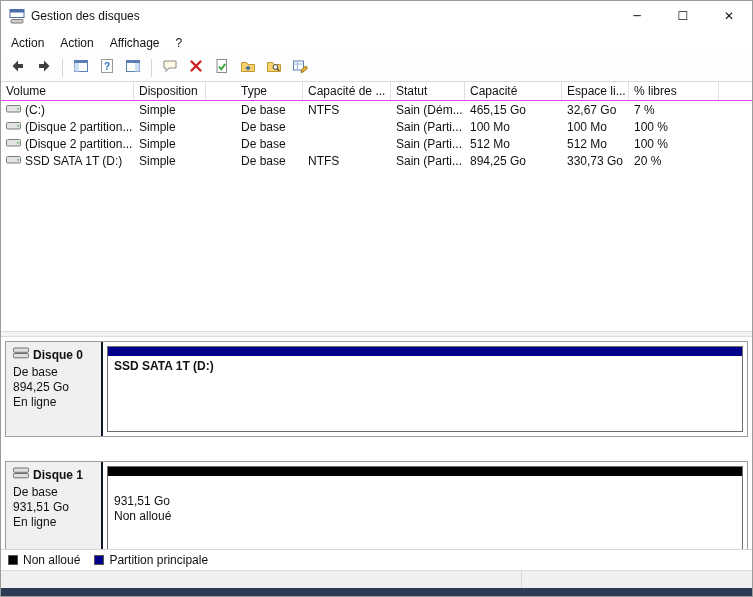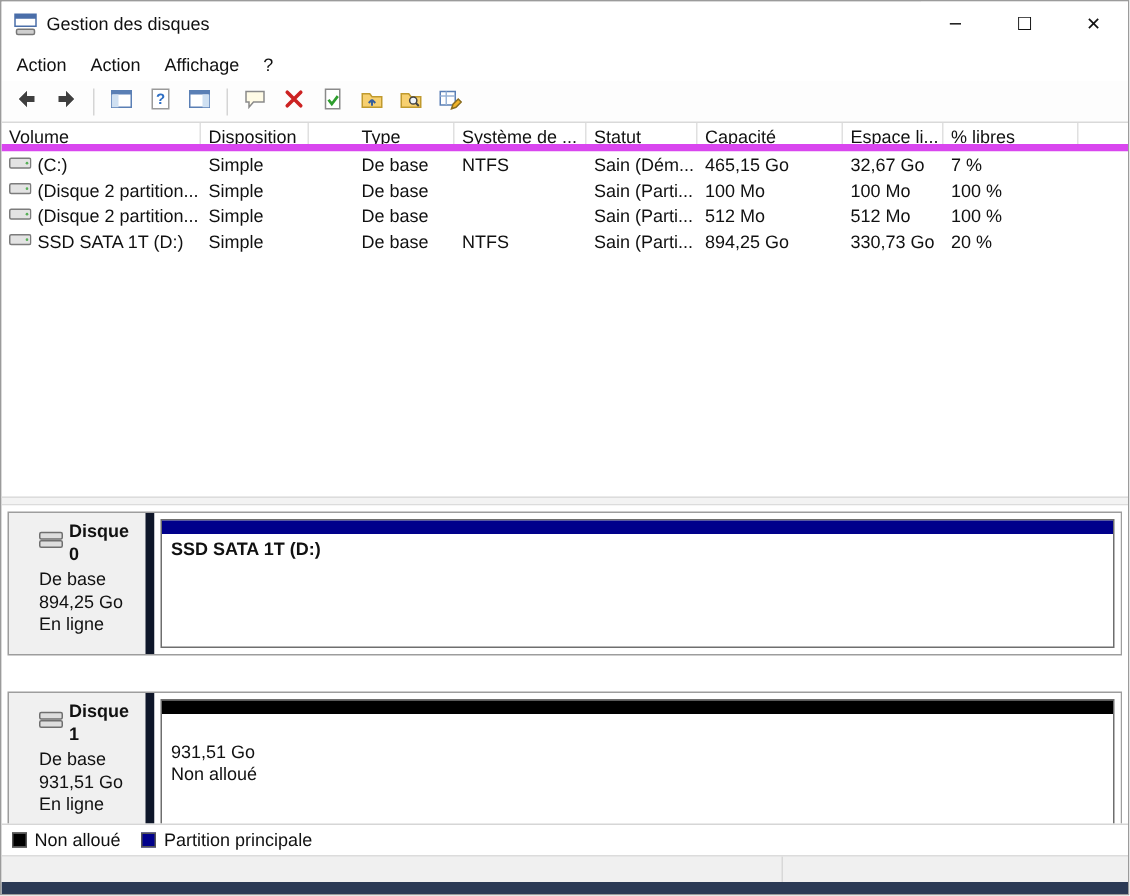--- a/index.html
+++ b/index.html
@@ -22,41 +22,41 @@
   .menu-item { padding:3px 8px; font-size:12px; }
 
   
   .toolbar { height:28px; display:flex; align-items:center; background:#fdfdfd;
              border-bottom:1px solid #d9d9d9; flex:0 0 auto; padding-left:4px; }
   .tb-btn { width:24px; height:24px; display:flex; align-items:center; justify-content:center;
             border:1px solid transparent; background:transparent; margin:0 1px; }
   .tb-sep { width:1px; height:18px; background:#d5d5d5; margin:0 5px; }
 
   
-  .vol-header { height:19px; display:flex; border-bottom:5px solid #d946ef; flex:0 0 auto;
+  .vol-header { height:19px; display:flex; border-bottom:1px solid #d946ef; flex:0 0 auto;
                 background:#fff; font-size:12px; }
   .vh-cell { border-right:1px solid #e0e0e0; padding:2px 0 0 5px; white-space:nowrap; overflow:hidden; }
   .vol-body { flex:1 1 auto; overflow:hidden; background:#fff; }
   .vol-row { height:17px; display:flex; align-items:center; white-space:nowrap; }
   .vb-cell { padding-left:5px; overflow:hidden; white-space:nowrap; }
   .c0 { width:133px; } .c1 { width:72px; } .c2 { width:67px;margin-left:30px; } .c3 { width:88px; }
   .c4 { width:74px; } .c5 { width:97px; } .c6 { width:67px; } .c7 { width:90px; }
   .cf { flex:1; border-right:none; }
   .vol-name { display:flex; align-items:center; gap:4px; }
 
   
   .splitter { height:6px; background:#f3f3f3; border-top:1px solid #dcdcdc; border-bottom:1px solid #dcdcdc; flex:0 0 auto; }
 
   
   .disks { height:212px; flex:0 0 auto; background:#fff; padding:4px 4px 0 4px; }
   .disk-row { display:flex; border:1px solid #9d9d9d; background:#fff; }
   .disk-row.r0 { height:96px; margin-bottom:6px; }
   .disk-row.r1 { height:100px;margin-top:24px; }
-  .disk-info { width:97px; flex:0 0 auto; background:#f0f0f0; border-right:6px solid #0f172a;
-               padding:5px 4px 4px 20px; font-size:12px; line-height:15px; }
+  .disk-info { width:97px; flex:0 0 auto; background:#f0f0f0; border-right:2px solid #0f172a;
+               padding:5px 4px 4px 7px; font-size:12px; line-height:15px; }
   .disk-title { display:flex; align-items:center; gap:4px; font-weight:bold; margin-bottom:2px; }
   .disk-volumes { flex:1; padding:4px; background:#fff; }
   .volume-box { height:100%; border:1px solid #6e6e6e; display:flex; flex-direction:column; background:#fff; }
   .volume-strip { height:9px; flex:0 0 auto; }
   .volume-text { padding:3px 0 0 6px; font-size:12px; line-height:15px; }
   .vol-title-line { font-weight:bold; min-height:15px; }
 
   
   .legend { height:21px; flex:0 0 auto; display:flex; align-items:center; gap:14px;
             padding-left:7px; background:#fff; border-top:1px solid #d6d6d6; font-size:12px; }
@@ -165,21 +165,21 @@
             <path d="M1.5 6 h10 M5.5 3 v9" stroke="#9ab4d6"></path>
             <polygon points="9,14.5 10,11.5 13.5,8 15.5,10 12,13.5" fill="#f0b429" stroke="#8a6d1f"></polygon>
           </svg></span>
     </button>
   </div>
 
   <div class="vol-header">
     <span class="vh-cell c0">Volume</span>
     <span class="vh-cell c1">Disposition</span>
     <span class="vh-cell c2">Type</span>
-    <span class="vh-cell c3">Système de ...</span>
+    <span class="vh-cell c3">Capacité de ...</span>
     <span class="vh-cell c4">Statut</span>
     <span class="vh-cell c5">Capacité</span>
     <span class="vh-cell c6">Espace li...</span>
     <span class="vh-cell c7">% libres</span>
     <span class="vh-cell cf"></span>
   </div>
 
   <div class="vol-body">
 
     <div class="vol-row">

